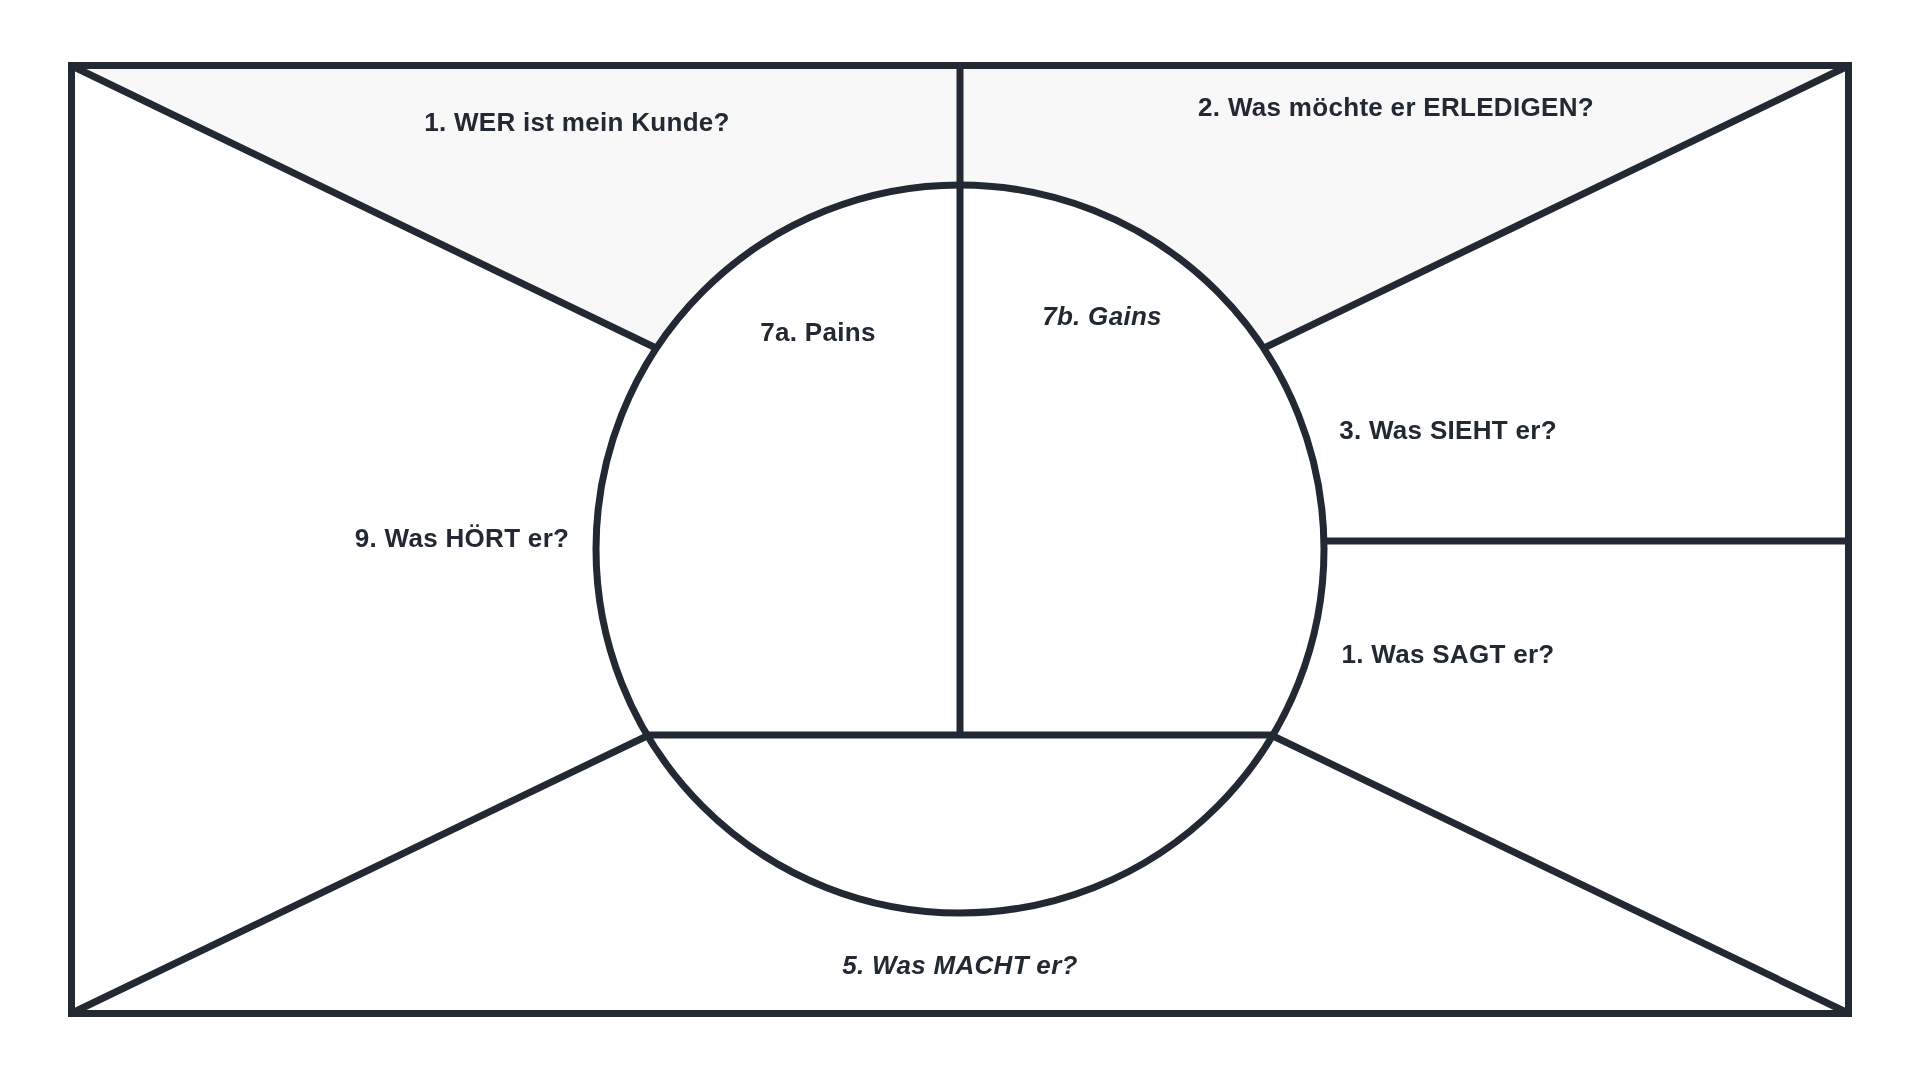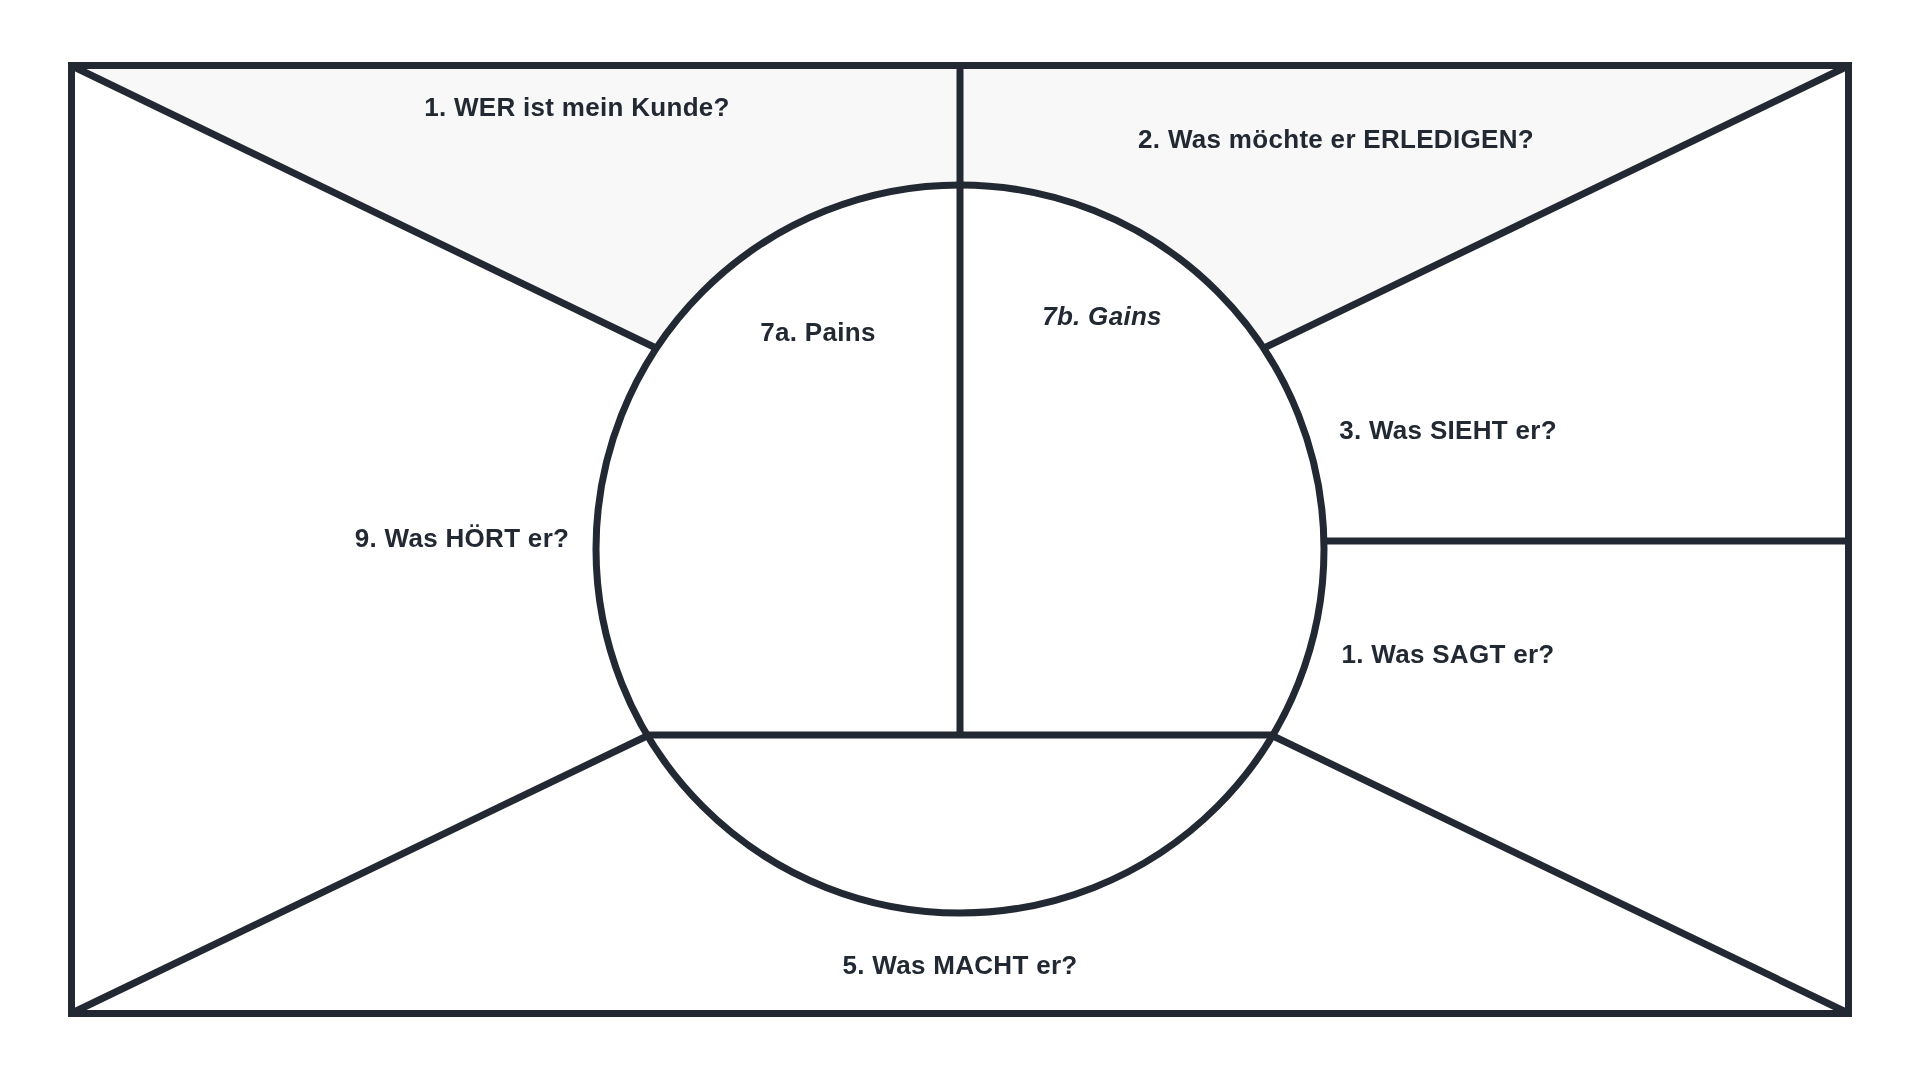--- a/index.html
+++ b/index.html
@@ -51,29 +51,29 @@
     <line x1="72" y1="1013" x2="649" y2="735" stroke="#222932" stroke-width="7"></line>
     <line x1="1848" y1="1013" x2="1271" y2="735" stroke="#222932" stroke-width="7"></line>
 
     <line x1="960" y1="66" x2="960" y2="738" stroke="#222932" stroke-width="7"></line>
 
     <line x1="646" y1="735" x2="1274" y2="735" stroke="#222932" stroke-width="7"></line>
 
     <line x1="1322" y1="541" x2="1848" y2="541" stroke="#222932" stroke-width="7"></line>
   </svg>
 
-  <div class="label" style="left:577px;  top:107px;">1. WER ist mein Kunde?</div>
+  <div class="label" style="left:577px;  top:122px;">1. WER ist mein Kunde?</div>
 
-  <div class="label" style="left:1336px; top:107px;margin-top:32px;">2. Was möchte er ERLEDIGEN?</div>
+  <div class="label" style="left:1396px; top:107px;">2. Was möchte er ERLEDIGEN?</div>
 
   <div class="label" style="left:1448px; top:430px;">3. Was SIEHT er?</div>
 
   <div class="label" style="left:1448px; top:654px;">1. Was SAGT er?</div>
 
-  <div class="label" style="left:960px;  top:965px;">5. Was MACHT er?</div>
+  <div class="label" style="left:960px;  top:965px;font-style:italic;">5. Was MACHT er?</div>
 
   <div class="label" style="left:462px;  top:538px;">9. Was HÖRT er?</div>
 
   <div class="label" style="left:818px;  top:332px;">7a. Pains</div>
 
   <div class="label" style="left:1102px; top:316px;font-style:italic;">7b. Gains</div>
 
   <div class="label" style="left:960px; top:781px;">
   </div>
 

